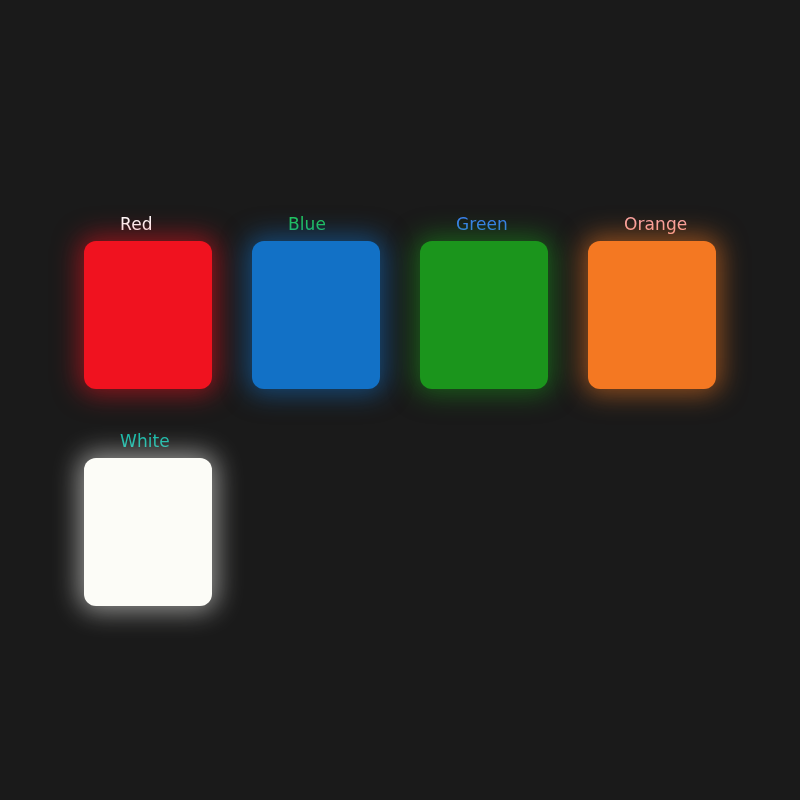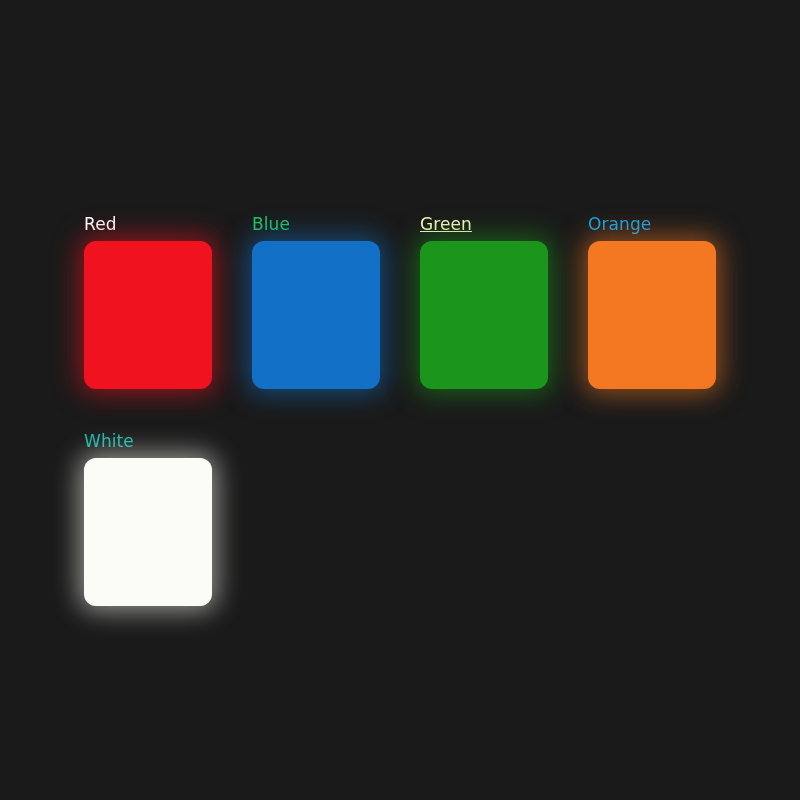--- a/index.html
+++ b/index.html
@@ -40,20 +40,21 @@
   }
 
   .swatch-label {
     color: #ffffff;
     font-size: 17px;
     line-height: 20px;
     letter-spacing: 0.1px;
     font-weight: 400;
     margin-bottom: 7px;
     white-space: nowrap;
+    margin-left: 36px;
     -webkit-font-smoothing: antialiased;
   }
 
   .swatch-chip {
     width: 128px;
     height: 148px;
     border-radius: 12px;
     display: block;
   }
 
@@ -75,26 +76,26 @@
       <div class="swatch-label" style="color: rgb(255, 255, 255);">Red</div>
       <div class="swatch-chip chip-red" style="background: rgb(240, 18, 31); box-shadow: rgba(240, 18, 31, 0.55) 0px 0px 26px 5px;"></div>
     </div>
 
     <div class="swatch-cell">
       <div class="swatch-label" style="color: #22c55e;">Blue</div>
       <div class="swatch-chip chip-blue" style="background: rgb(18, 113, 198); box-shadow: rgba(18, 113, 198, 0.55) 0px 0px 26px 5px;"></div>
     </div>
 
     <div class="swatch-cell">
-      <div class="swatch-label" style="color: #fef9c3; text-decoration: underline;">Green</div>
+      <div class="swatch-label" style="color: #3b82f6;">Green</div>
       <div class="swatch-chip chip-green" style="background: rgb(27, 149, 28); box-shadow: rgba(27, 149, 28, 0.55) 0px 0px 26px 5px;"></div>
     </div>
 
     <div class="swatch-cell">
-      <div class="swatch-label" style="color: #0ea5e9;">Orange</div>
+      <div class="swatch-label" style="color: #fca5a5;">Orange</div>
       <div class="swatch-chip chip-orange" style="background: rgb(244, 120, 34); box-shadow: rgba(244, 120, 34, 0.55) 0px 0px 26px 5px;"></div>
     </div>
 
 
     <div class="swatch-cell">
       <div class="swatch-label" style="color: #14b8a6;">White</div>
       <div class="swatch-chip chip-white" style="background: rgb(252, 252, 247); box-shadow: rgba(252, 252, 247, 0.55) 0px 0px 26px 5px;"></div>
     </div>
 
   </div>

